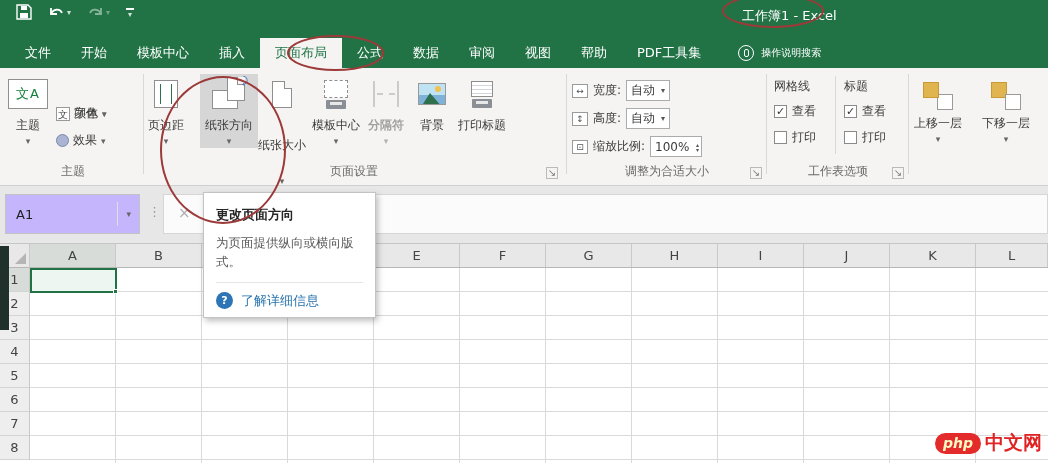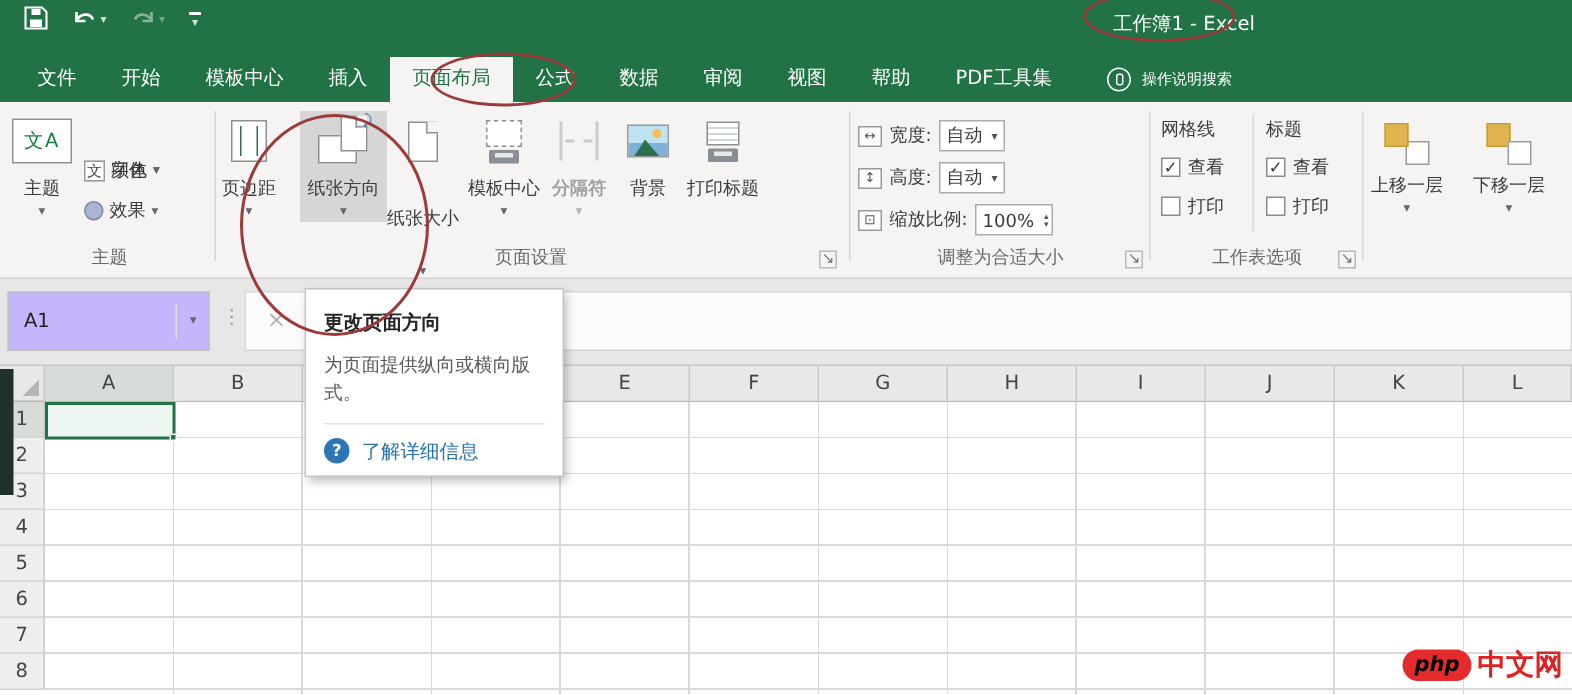--- a/index.html
+++ b/index.html
@@ -120,21 +120,21 @@
   .tt-q { width:17px; height:17px; border-radius:50%; background:#2e75b5; color:#fff; font-size:11px; font-weight:bold; text-align:center; line-height:17px; flex:none; }
 
   
   .ellipse { position:absolute; border:2px solid #9c3a3a; border-radius:50%; z-index:60; pointer-events:none; }
   .el-title { left:722px; top:-6px; width:102px; height:34px; }
   .el-tab { left:287px; top:35px; width:97px; height:36px; }
   .el-orient { left:160px; top:76px; width:126px; height:148px; border-width:2px; }
 
   
   .wm { position:absolute; right:6px; bottom:7px; display:flex; align-items:center; gap:4px; z-index:40; }
-  .wm-badge { background:#e42b2b; color:#000000; font-style:italic; font-weight:bold; font-size:14px; border-radius:12px; padding:2px 8px 3px; }
+  .wm-badge { background:#e42b2b; color:#fef9c3; font-style:italic; font-weight:bold; font-size:14px; border-radius:12px; padding:2px 8px 3px; }
   .wm-text { color:#e02222; font-weight:bold; font-size:19px; }
 </style>
 </head>
 <body>
 
 <div class="titlebar">
   <div class="qat">
     <span>
         <svg width="16" height="16" viewBox="0 0 16 16">
           <path d="M1 1h11l3 3v11H1z" fill="none" stroke="#fff" stroke-width="1.4"></path>

